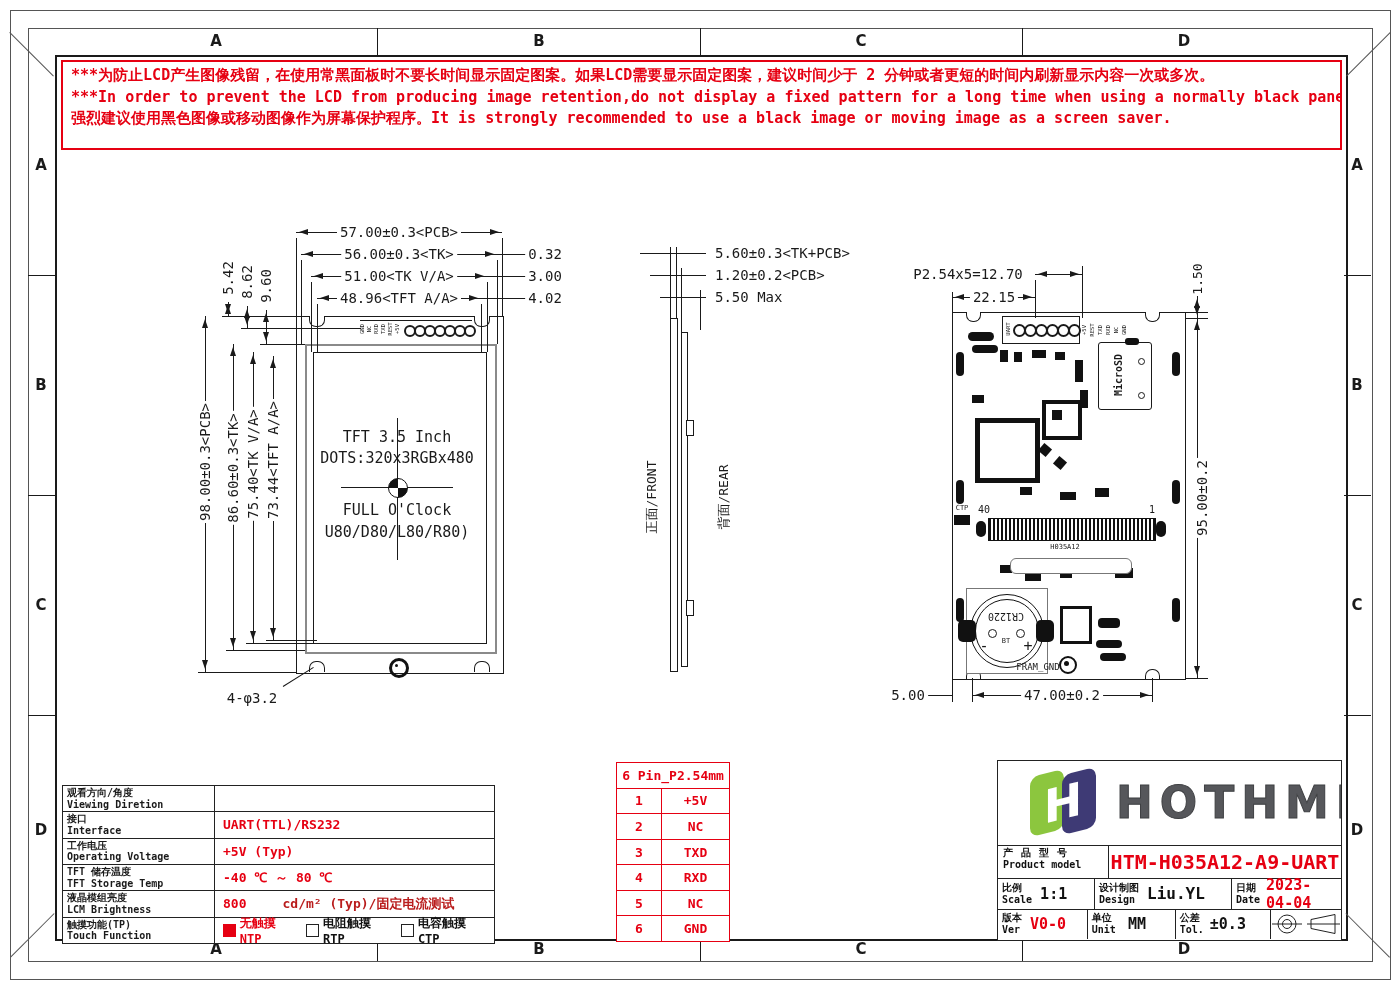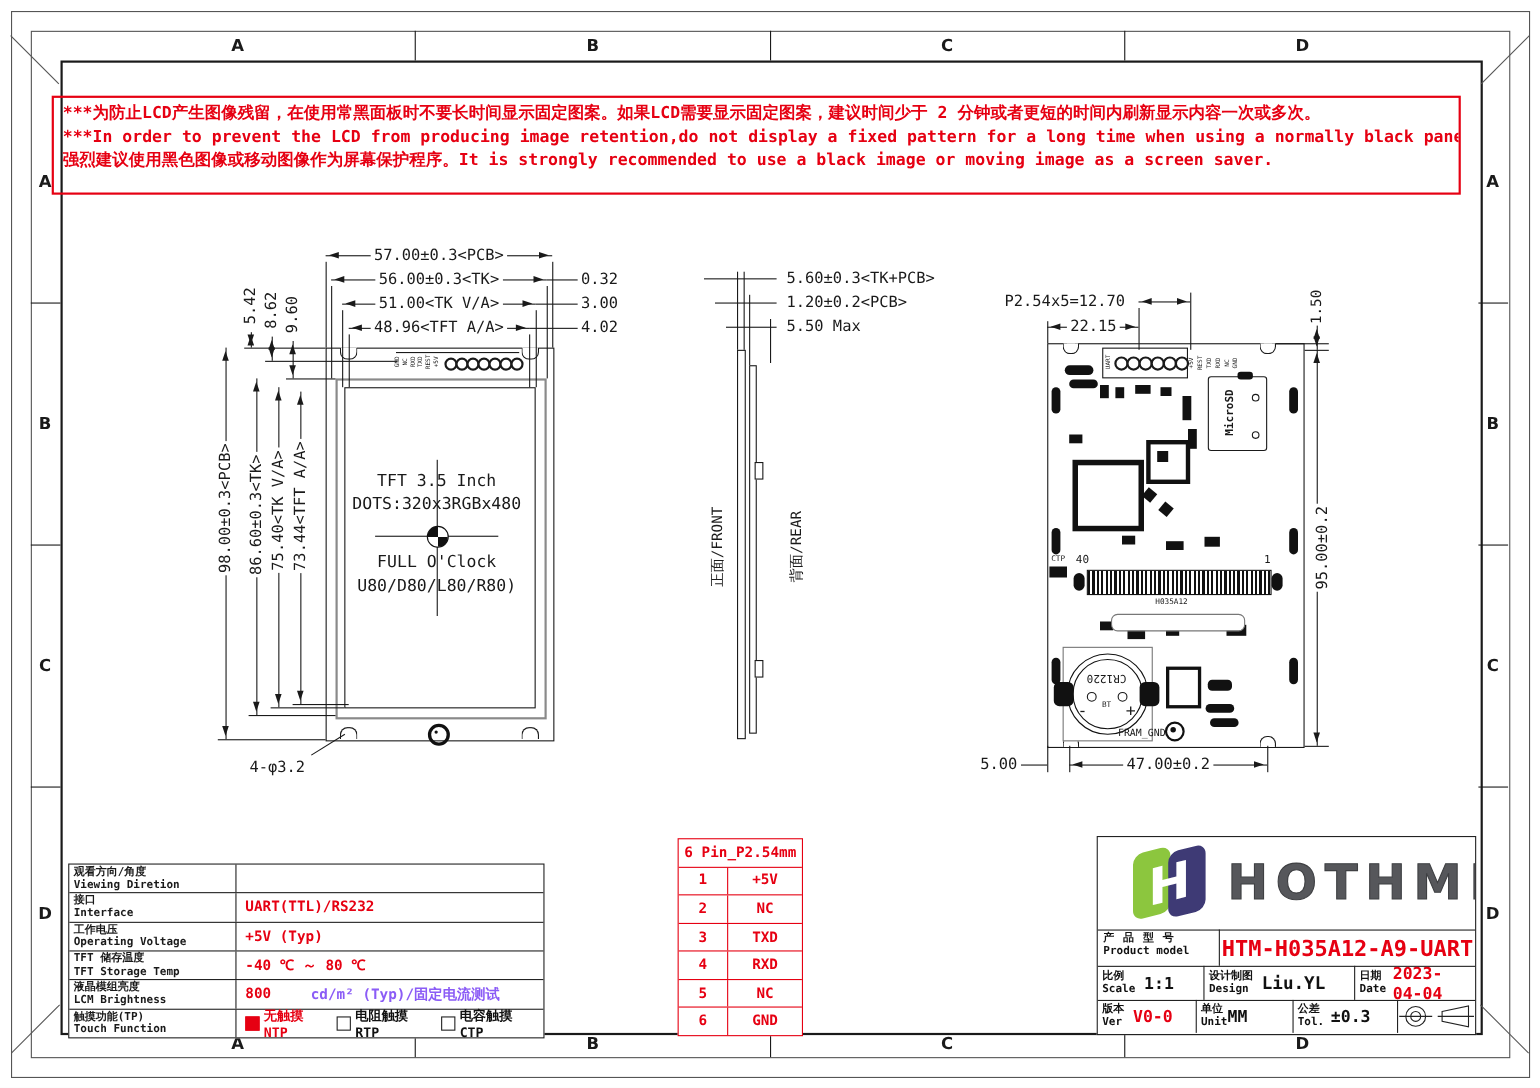--- a/index.html
+++ b/index.html
@@ -76,21 +76,21 @@
   <div class="frameletter" style="left:1184px;top:949px;">D</div>
   <div class="frameletter" style="left:41px;top:165px;">A</div>
   <div class="frameletter" style="left:41px;top:385px;">B</div>
   <div class="frameletter" style="left:41px;top:605px;">C</div>
   <div class="frameletter" style="left:41px;top:830px;">D</div>
   <div class="frameletter" style="left:1357px;top:165px;">A</div>
   <div class="frameletter" style="left:1357px;top:385px;">B</div>
   <div class="frameletter" style="left:1357px;top:605px;">C</div>
   <div class="frameletter" style="left:1357px;top:830px;">D</div>
 
-  <div style="position:absolute;left:47px;top:60px;width:1261px;height:80px;border:2px solid #e60012;padding:3px 8px;overflow:hidden;margin-top:27px;">
+  <div style="position:absolute;left:61px;top:60px;width:1261px;height:80px;border:2px solid #e60012;padding:3px 8px;overflow:hidden;">
     <div class="warn">***为防止LCD产生图像残留，在使用常黑面板时不要长时间显示固定图案。如果LCD需要显示固定图案，建议时间少于 2 分钟或者更短的时间内刷新显示内容一次或多次。</div>
     <div class="warn">***In order to prevent the LCD from producing image retention,do not display a fixed pattern for a long time when using a normally black panel.If the</div>
     <div class="warn">强烈建议使用黑色图像或移动图像作为屏幕保护程序。It is strongly recommended to use a black image or moving image as a screen saver.</div>
   </div>
 
   <div class="rect" style="left:296px;top:316px;width:206px;height:356px;border-width:1.5px;"></div>
   <div class="notch-d" style="left:309px;top:316px;width:14px;height:10px;"></div>
   <div class="notch-d" style="left:474px;top:316px;width:14px;height:10px;"></div>
   <div class="notch-u" style="left:309px;top:661px;width:14px;height:10px;"></div>
   <div class="notch-u" style="left:474px;top:661px;width:14px;height:10px;"></div>
@@ -329,21 +329,21 @@
         </div>
       <div class="spec-r">-40 ℃ ～ 80 ℃</div>
     </div>
     <div class="spec-row">
       <div class="spec-l">
           <span>液晶模组亮度</span>
           <span>LCM Brightness</span>
         </div>
       <div class="spec-r">
           <span>800</span>
-          <span style="color:#8b5cf6;padding-left:36px;"> cd/m² (Typ)/固定电流测试</span>
+          <span style="color:#b91c1c;padding-left:36px;"> cd/m² (Typ)/固定电流测试</span>
         </div>
     </div>
     <div class="spec-row">
       <div class="spec-l">
           <span>触摸功能(TP)</span>
           <span>Touch Function</span>
         </div>
       <div class="spec-r" style="font-size:12px;">
         <span class="chk filled"></span>
           <span>无触摸NTP</span>
@@ -432,21 +432,21 @@
             <div>版本</div>
             <div>Ver</div>
           </div>
         <div class="tb-val" style="margin-left:8px;color:#e60012;">V0-0</div>
       </div>
       <div style="width:86px;border-right:1px solid #222;display:flex;align-items:center;padding:0 4px;">
         <div class="tb-lab">
             <div>单位</div>
             <div>Unit</div>
           </div>
-        <div class="tb-val" style="margin-left:0;">MM</div>
+        <div class="tb-val" style="margin-left:12px;">MM</div>
       </div>
       <div style="width:94px;border-right:1px solid #222;display:flex;align-items:center;padding:0 4px;">
         <div class="tb-lab">
             <div>公差</div>
             <div>Tol.</div>
           </div>
         <div class="tb-val" style="margin-left:6px;">±0.3</div>
       </div>
       <div style="flex:1;display:flex;align-items:center;justify-content:center;">
         <svg width="70" height="26" viewBox="0 0 70 26">

